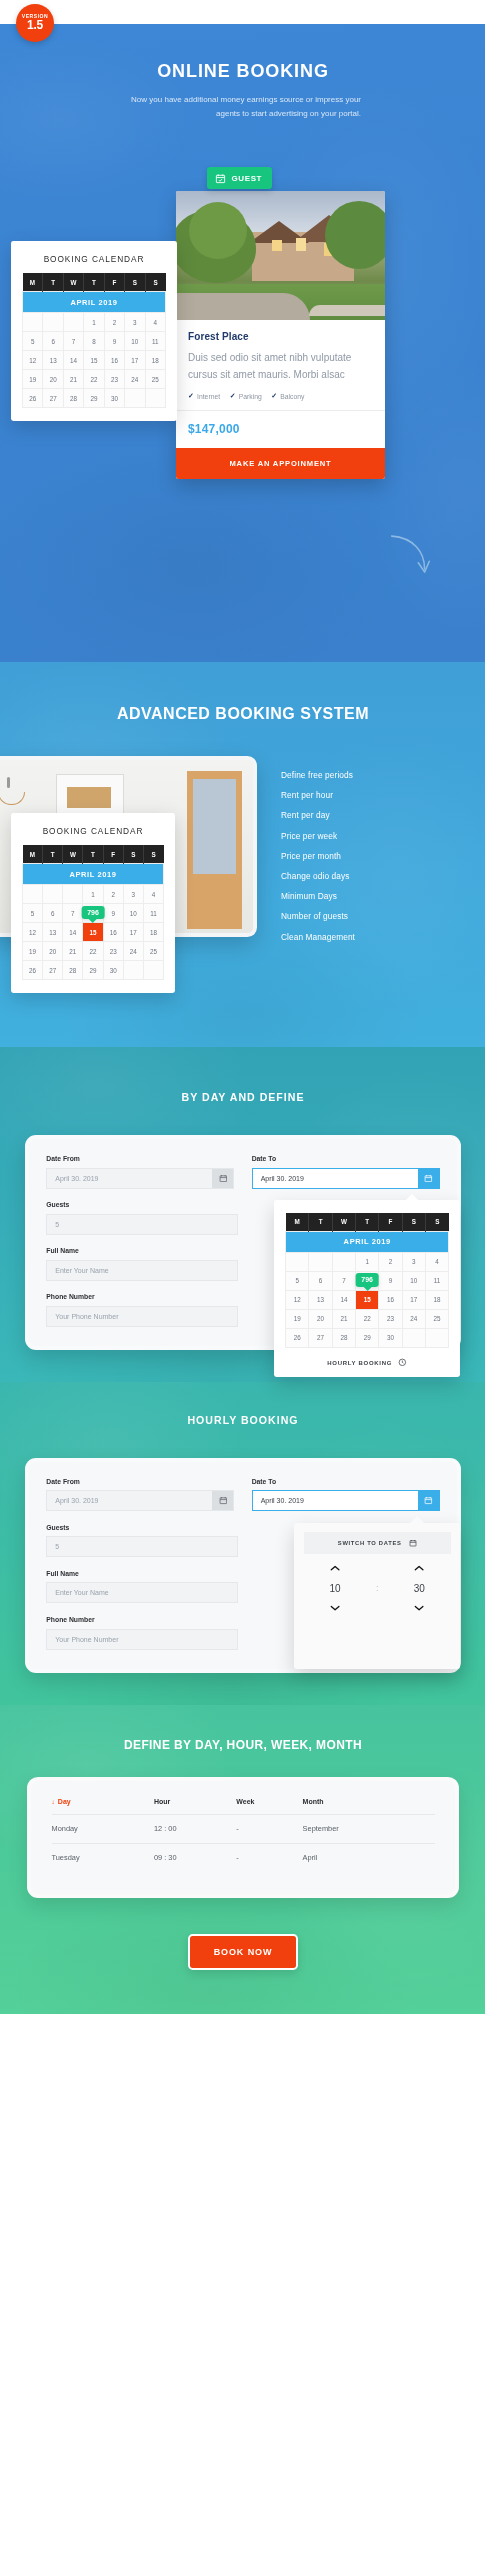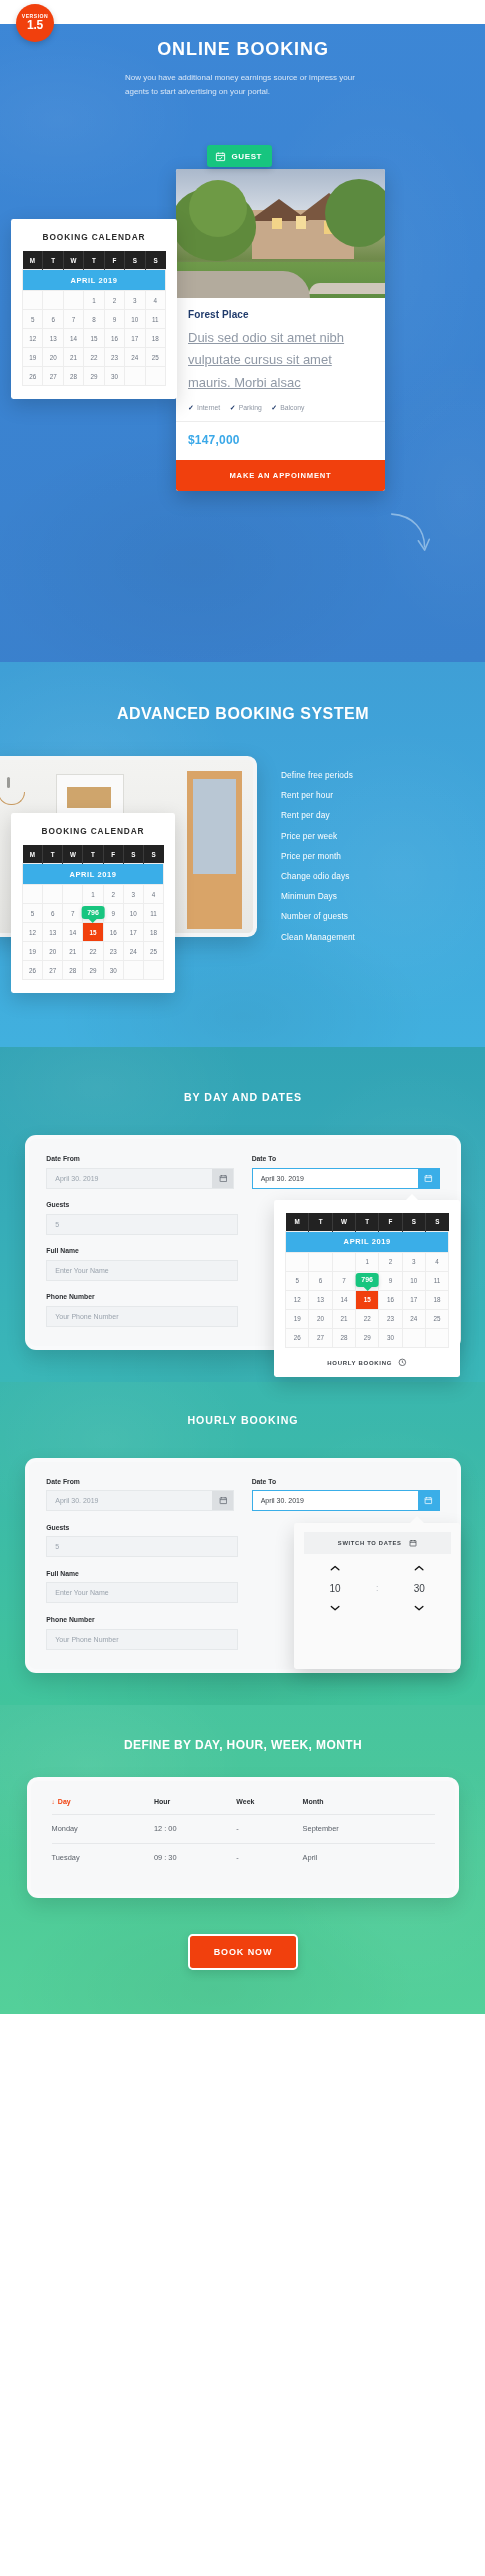--- a/index.html
+++ b/index.html
@@ -15,21 +15,21 @@
   
   .hero {
     position: relative;
     background: #3b86d4;
     background-image:
       radial-gradient(ellipse 236px 142px at 12% 18%, rgba(255,255,255,.05), transparent 60%),
       radial-gradient(ellipse 205px 315px at 78% 40%, rgba(255,255,255,.045), transparent 62%),
       radial-gradient(ellipse 331px 205px at 40% 85%, rgba(0,0,0,.045), transparent 65%),
       radial-gradient(ellipse 158px 236px at 95% 75%, rgba(255,255,255,.04), transparent 60%),
       linear-gradient(175deg, #3d87d6 0%, #3b84d2 45%, #3a80cc 100%);
-    padding: 18px 0 0 0;
+    padding: 40px 0 0 0;
     min-height: 662px;
   }
   .white-strip {
     position: absolute; top: 0; left: 0; width: 100%; height: 24px; background: #fff;
   }
   .version-badge {
     position: absolute;
     left: 16px; top: 4px;
     width: 38px; height: 38px;
     border-radius: 50%;
@@ -42,21 +42,21 @@
   }
   .version-badge .v-label { font-size: 5.1px; font-weight: bold; letter-spacing: 0.5px; line-height: 1; }
   .version-badge .v-num { font-size: 12px; font-weight: bold; line-height: 1.15; letter-spacing: -0.2px; }
 
   .hero-title {
     text-align: center; color: #fff;
     font-size: 18px; font-weight: bold; letter-spacing: 0.9px;
     margin-top: 20.5px;
   }
   .hero-sub {
-    text-align: left; color: #d9e7f7;
+    text-align: right; color: #d9e7f7;
     font-size: 8px; line-height: 1.85;
     width: 236px; margin: 11px auto 0 auto;
   }
 
   
   .hero-stage { position: relative; height: 441px; margin-top: 17.3px; }
 
   .booked-badge {
     position: absolute; left: 207px; top: 28px; z-index: 5;
     background: #17c57f; color: #fff;
@@ -87,41 +87,41 @@
   .prop-photo .roof2 { position:absolute; left:118px; top:24px; width:0; height:0; border-left:35px solid transparent; border-right:35px solid transparent; border-bottom:27px solid #7a5740; }
   .prop-photo .win1 { position:absolute; left:96px; top:49px; width:10.2px; height:11px; background:#f3d489; }
   .prop-photo .win2 { position:absolute; left:120px; top:47px; width:9.5px; height:12.6px; background:#f5dc9b; }
   .prop-photo .win3 { position:absolute; left:148px; top:52px; width:11px; height:12.6px; background:#f0cf7f; }
   .prop-photo .lawn { position:absolute; left:0; right:0; bottom:0; height:36px; background:linear-gradient(180deg,#6f9a4a,#5f8c41); }
   .prop-photo .drive { position:absolute; left:0; bottom:0; width:134px; height:27px; background:#b3ab9d; border-top-right-radius:47px; }
   .prop-photo .walk  { position:absolute; right:0; bottom:4.7px; width:76px; height:11px; background:#cfc7ba; border-top-left-radius:24px; }
 
   .prop-body { padding: 11px 12px 9.5px 12px; }
   .prop-title { color: #1f3a6b; font-size: 10px; font-weight: bold; letter-spacing: 0.1px; }
-  .prop-desc { color: #9099a6; font-size: 13px; line-height: 1.75; margin-top: 6.3px; text-decoration: underline; }
+  .prop-desc { color: #9099a6; font-size: 10px; line-height: 1.75; margin-top: 6.3px; }
   .prop-feats { display: flex; gap: 9.5px; margin-top: 8.7px; }
   .prop-feat { display: flex; align-items: center; gap: 3.2px; color: #8e96a3; font-size: 6.8px; }
   .prop-feat .chk { color: #1f3a6b; font-size: 7px; font-weight: bold; }
   .prop-divider { height: 0.8px; background: #ececec; }
   .prop-price { color: #3aa8e8; font-size: 12px; font-weight: bold; padding: 11px 12px 12.6px 12px; letter-spacing: 0.2px; }
   .prop-cta {
     background: #f1400d; color: #fff; text-align: center;
     font-size: 7.6px; font-weight: bold; letter-spacing: 0.8px;
     padding: 11px 0;
   }
 
   
   .cal-card {
     background: #fff; border-radius: 2.4px;
     box-shadow: 0 6.3px 20.5px rgba(0,0,0,.16);
     padding: 12.6px 11px 12.6px 11px;
   }
   .cal-card-title {
     text-align: center; color: #2b2b2b;
-    font-size: 8.3px; font-weight: bold; letter-spacing: 0.9px;
+    font-size: 8.3px; font-weight: normal; letter-spacing: 0.9px;
     margin-bottom: 9.5px;
   }
   .cal { width: 100%; border-collapse: collapse; table-layout: fixed; }
   .cal .cal-month td {
     background: #3aaee8; color: #fff; text-align: center;
     font-size: 7.5px; font-weight: bold; letter-spacing: 0.6px;
     padding: 5.5px 0;
   }
   .cal thead.dow td {
     background: #222222; color: #fff; text-align: center;
@@ -577,21 +577,21 @@
           <li>Price per month</li>
           <li>Change odio days</li>
           <li>Minimum Days</li>
           <li>Number of guests</li>
           <li>Clean Management</li>
         </ul>
     </div>
   </section>
 
   <section class="sec-byday">
-    <h2 class="sec-title sec-title-md">BY DAY AND DATES</h2>
+    <h2 class="sec-title sec-title-md">BY DAY AND DEFINE</h2>
 
     <div class="form-card">
       <div class="form-row">
         <div class="form-group">
           <label class="form-label">Date From</label>
           <div class="form-input">
             <div class="txt">April 30. 2019</div>
             <div class="btn-cal">
               <svg width="8.7" height="8.7" viewBox="0 0 24 24" fill="none" stroke="#5a6069" stroke-width="2">
                 <rect x="3" y="5" width="18" height="16" rx="1"></rect>

